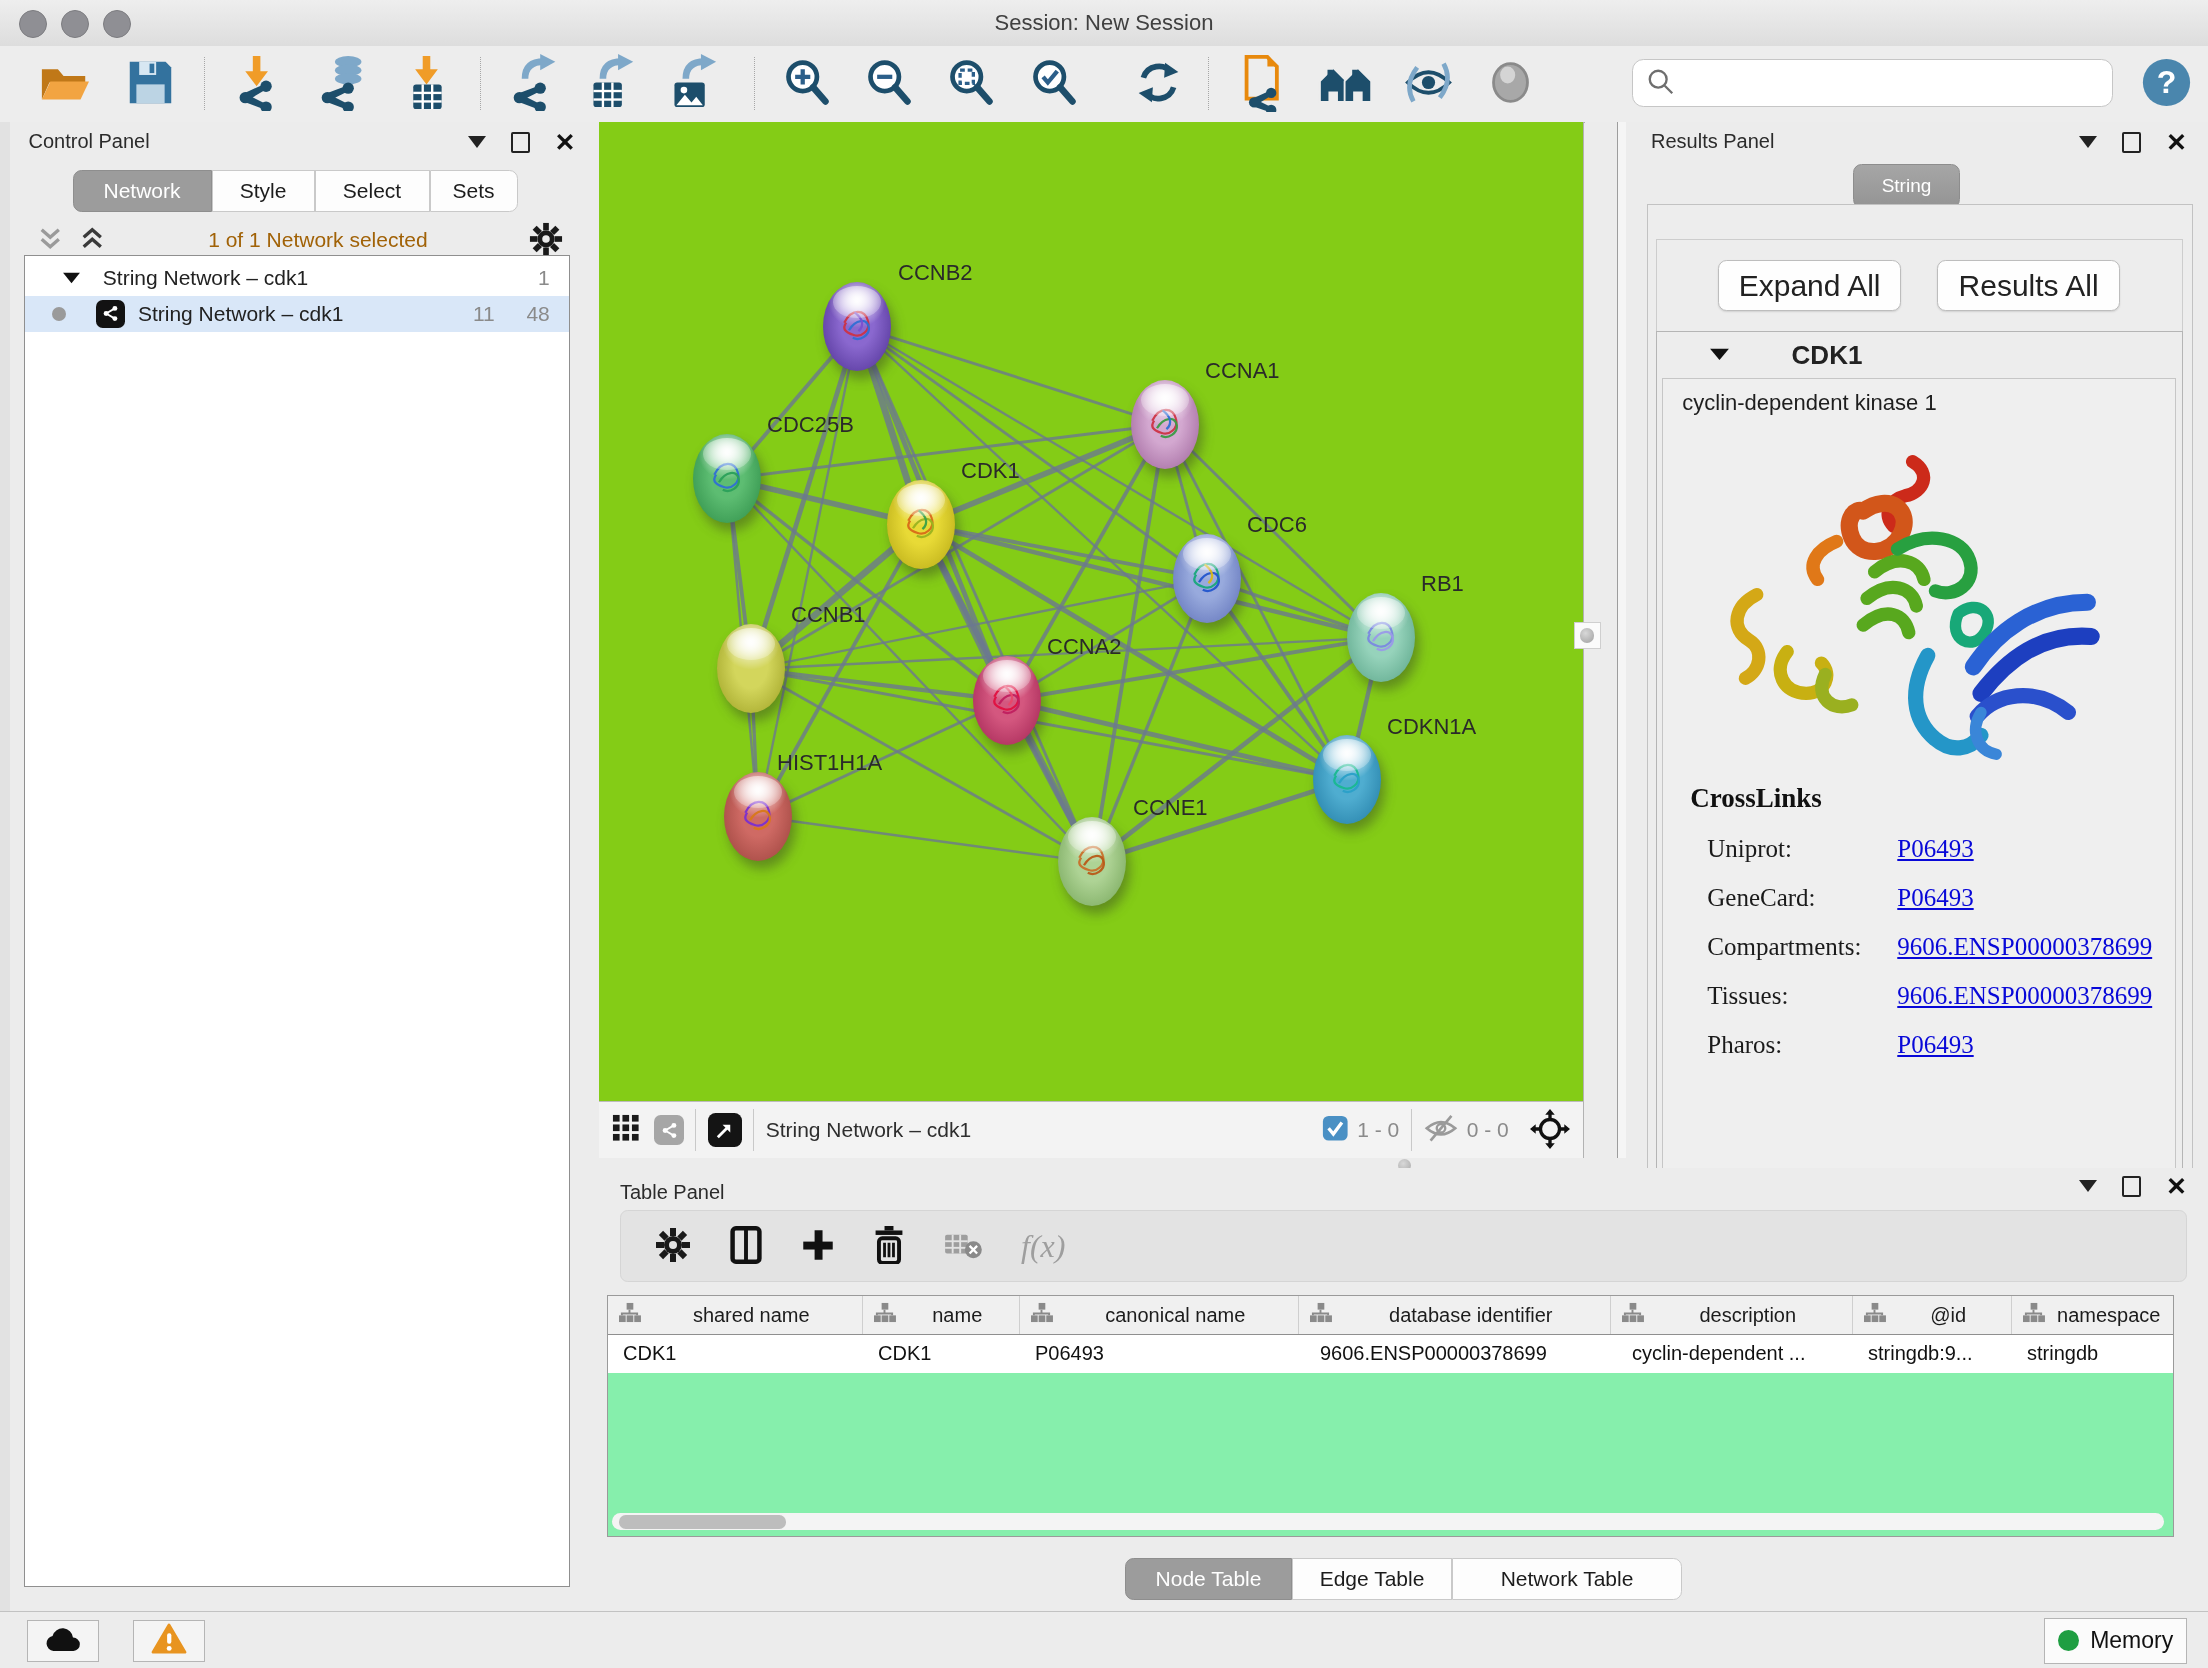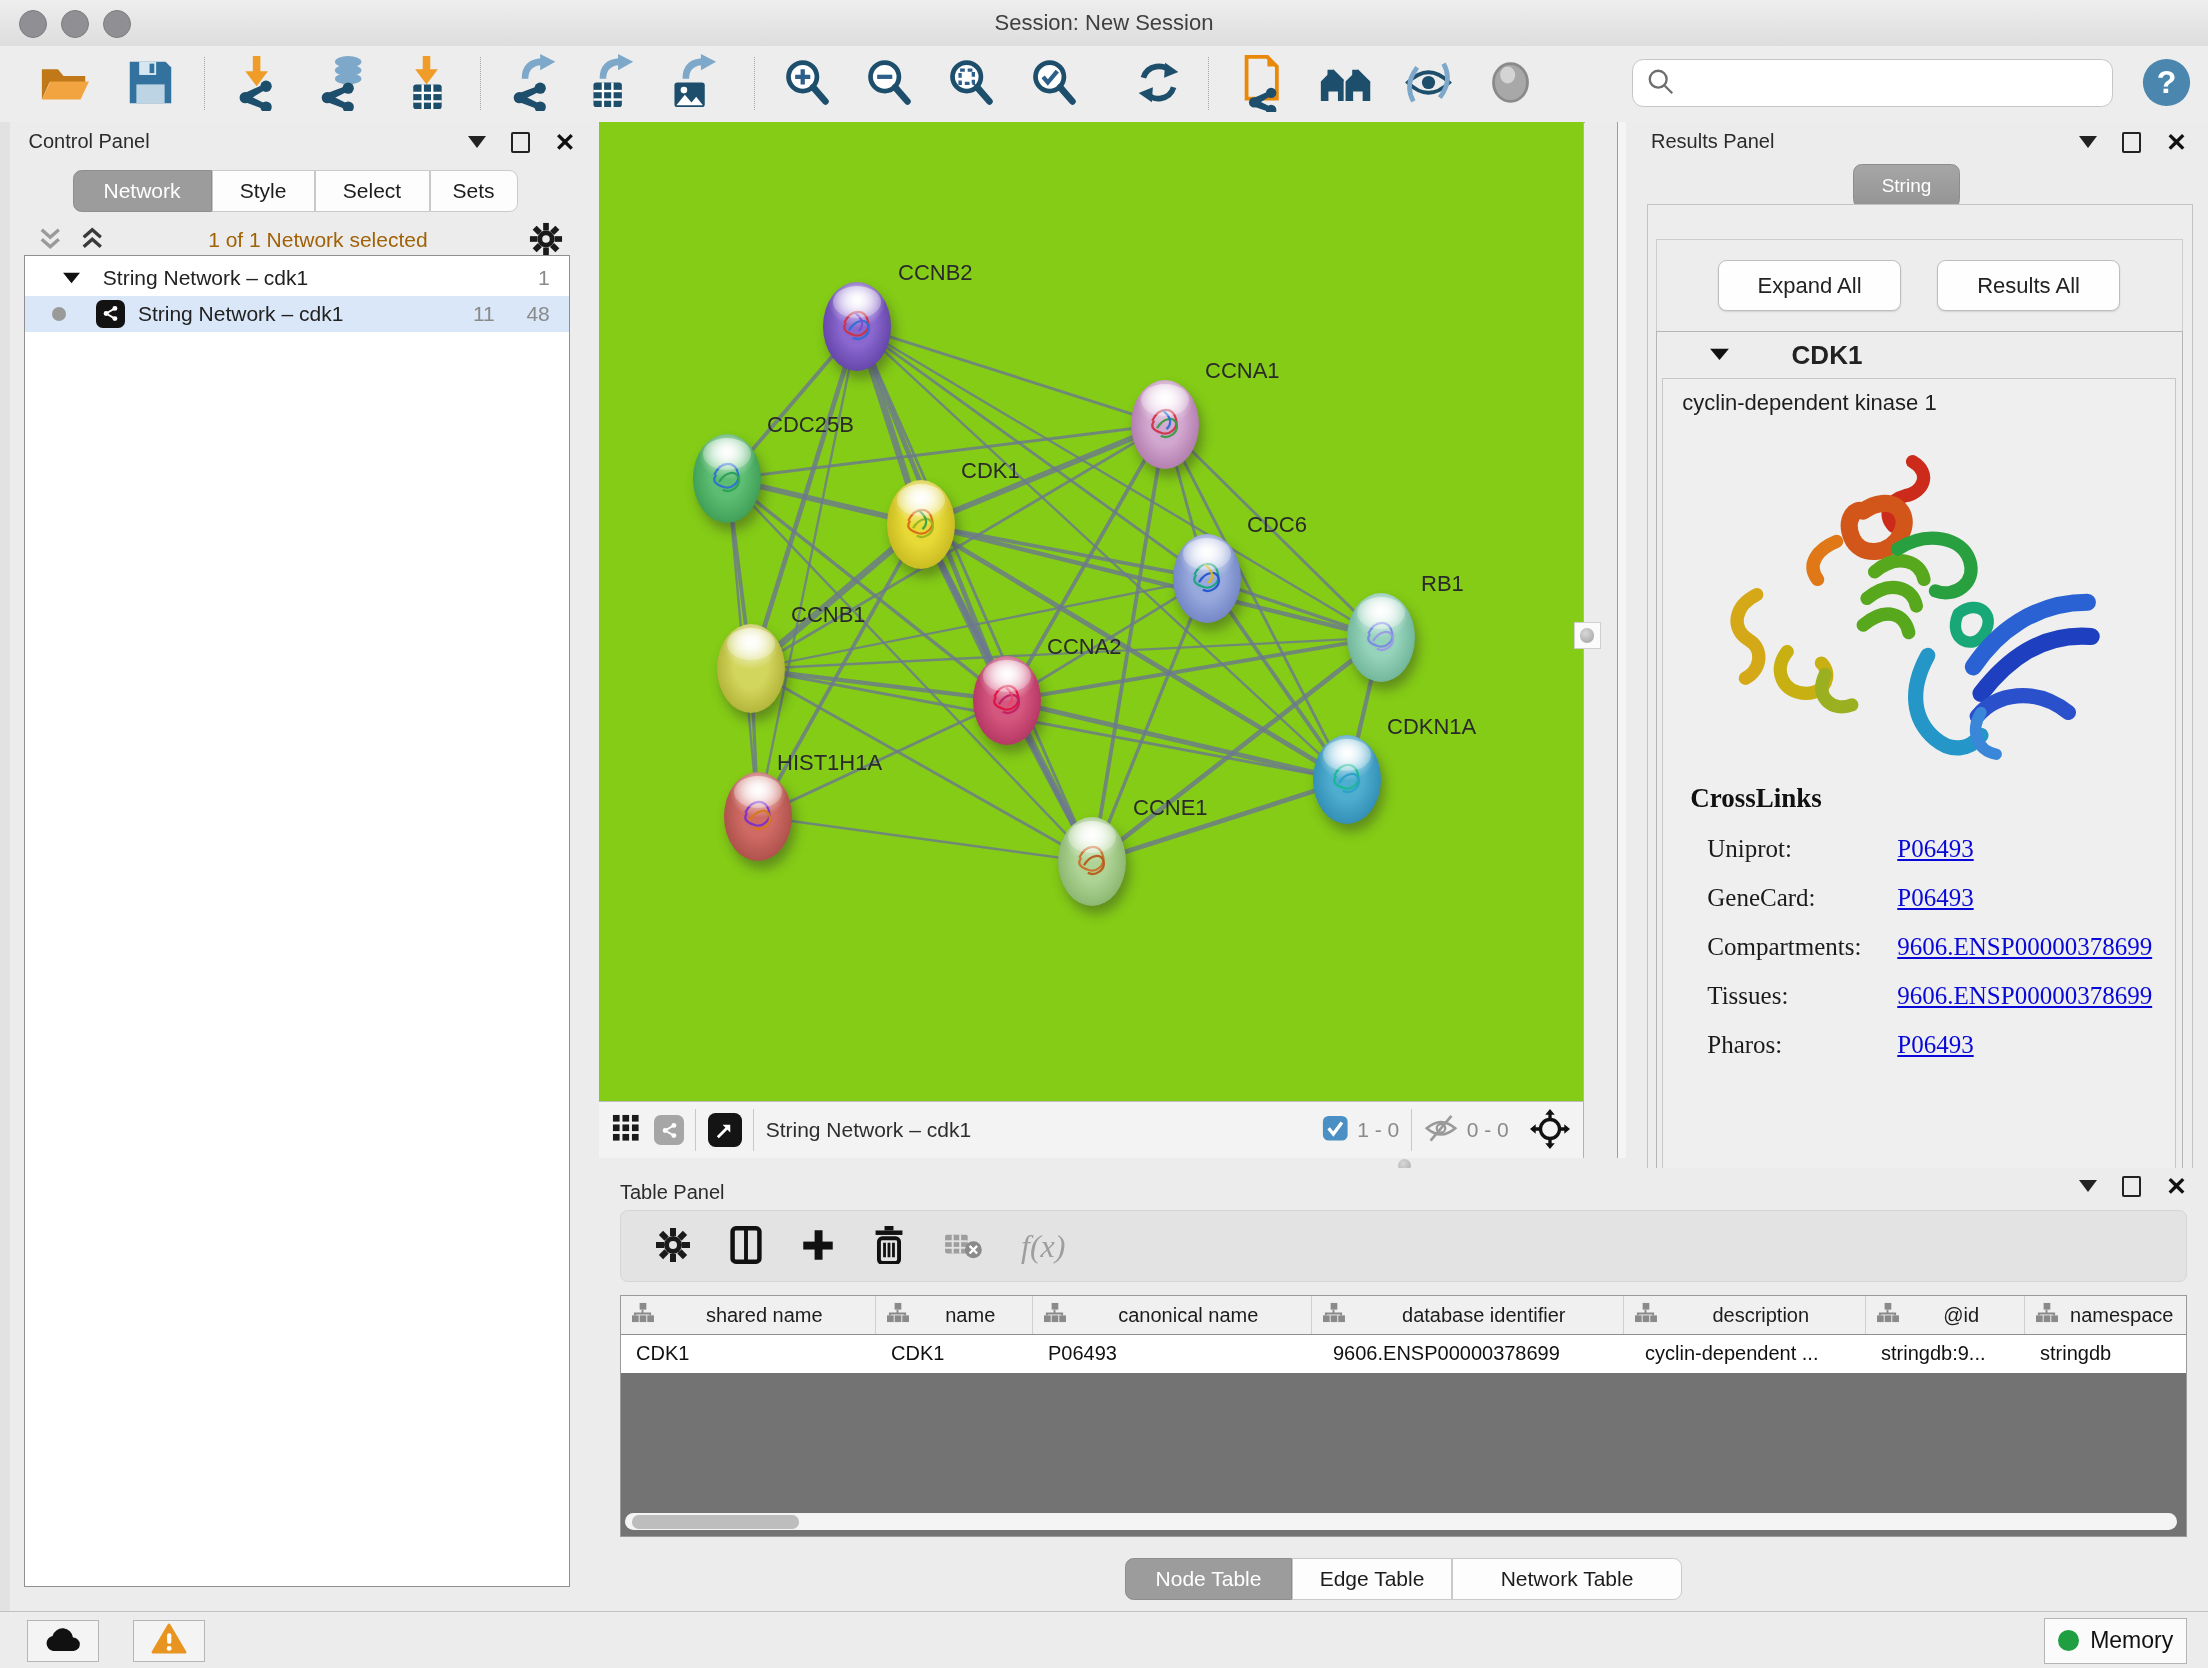--- a/index.html
+++ b/index.html
@@ -46,35 +46,35 @@
   .r-gutter{position:absolute;left:1585px;top:122px;width:42px;height:1037px;background:#ececec;}
   .dbl-div{position:absolute;left:1617px;top:122px;width:7.6px;height:1037px;border-left:1.9px solid #9d9d9d;border-right:1.9px solid #9d9d9d;background:#f5f5f5;}
   .split-handle{position:absolute;left:-11.4px;top:500px;width:25px;height:25px;background:#fbfbfb;border:1px solid #cfcfcf;display:flex;align-items:center;justify-content:center;}
   .split-dot{width:14.3px;height:14.3px;border-radius:50%;background:radial-gradient(circle at 40% 35%,#d8d8d8,#9f9f9f);}
   .h-gutter{position:absolute;left:599px;top:1158px;width:1609px;height:9.5px;background:#ececec;}
   
   .results-panel{position:absolute;left:1626px;top:122px;width:582px;height:1037px;background:#ececec;}
   .rp-tab{position:absolute;left:227px;top:42px;width:105px;height:42px;background:linear-gradient(#a6a6a6,#949494);color:#fff;font-size:19px;border-radius:8.6px;display:flex;align-items:center;justify-content:center;border:1px solid #8d8d8d;}
   .rp-box{position:absolute;left:21px;top:82px;width:544px;height:995px;background:#ededed;border:1.9px solid #c2c2c2;}
   .rp-buttons{position:absolute;left:7.6px;top:34px;width:525px;height:91px;border:1px solid #cdcdcd;background:#ededed;display:flex;align-items:center;justify-content:center;gap:36px;}
-  .rp-btn{min-width:181px;height:49px;background:#fefefe;border:1px solid #bdbdbd;border-radius:8.6px;font-size:22px;display:flex;align-items:center;justify-content:center;box-shadow:0 1px 1.9px rgba(0,0,0,0.12);}
+  .rp-btn{min-width:181px;height:49px;background:#fefefe;border:1px solid #bdbdbd;border-radius:8.6px;font-size:30px;display:flex;align-items:center;justify-content:center;box-shadow:0 1px 1.9px rgba(0,0,0,0.12);}
   .rp-entry{position:absolute;left:7.6px;top:126px;width:525px;height:856px;border:1px solid #b5b5b5;background:#ededed;}
   .rp-entry-head{height:46px;display:flex;align-items:center;}
   .rp-entry-body{position:absolute;left:5.7px;top:46px;right:5.7px;bottom:5.7px;border:1px solid #c6c6c6;background:#efefef;}
   .gene-desc{position:absolute;left:19px;top:11.4px;font-size:22px;color:#1e1e1e;}
   .crosslinks{position:absolute;left:27px;top:404px;font-family:"Liberation Serif",serif;}
   .cl-title{font-size:27px;font-weight:bold;color:#111;}
   .cl-row{display:flex;margin-top:21px;font-size:25px;}
   .cl-label{width:190px;color:#1a1a1a;}
   .cl-link{color:#0808d8;text-decoration:underline;}
   
   .table-panel{position:absolute;left:599px;top:1168px;width:1609px;height:443px;background:#ececec;}
   .tp-toolbar{position:absolute;left:21px;top:42px;width:1567px;height:72px;background:#e3e3e3;border:1px solid #d5d5d5;border-radius:7.6px;display:flex;align-items:center;gap:38px;padding-left:34px;box-sizing:border-box;}
   .fx{font-family:"Liberation Serif",serif;font-style:italic;font-size:32px;color:#9e9e9e;}
-  .tp-table{position:absolute;left:21px;top:127px;width:1567px;height:242px;background:#737373;border:1.9px solid #9a9a9a;box-sizing:border-box;}
+  .tp-table{position:absolute;left:8px;top:127px;width:1567px;height:242px;background:#86efac;border:1.9px solid #9a9a9a;box-sizing:border-box;}
   .tp-head{display:flex;height:38px;background:#f0f0f0;border-bottom:1.9px solid #8f8f8f;}
   .tp-th{display:flex;align-items:center;font-size:20px;color:#1c1c1c;border-right:1px solid #cfcfcf;box-sizing:border-box;padding-left:9.5px;overflow:hidden;white-space:nowrap;}
   .tp-th span{flex:1;text-align:center;padding:0 5.7px;}
   .tp-row{display:flex;height:38px;background:#fff;}
   .tp-td{font-size:20px;color:#111;padding:6.7px 0 0 15px;box-sizing:border-box;overflow:hidden;white-space:nowrap;}
   .tp-scroll{position:absolute;left:3.8px;bottom:5.7px;width:1552px;height:17px;background:#f4f4f4;border-radius:8.6px;}
   .tp-thumb{position:absolute;left:7.6px;top:1.9px;width:167px;height:13.3px;background:#bdbdbd;border-radius:6.7px;}
   .tp-tabs{position:absolute;left:0;top:390px;width:100%;display:flex;justify-content:center;}
   
   .statusbar{position:absolute;left:0;top:1611px;width:2208px;height:57px;background:#ececec;border-top:1.9px solid #c2c2c2;}

